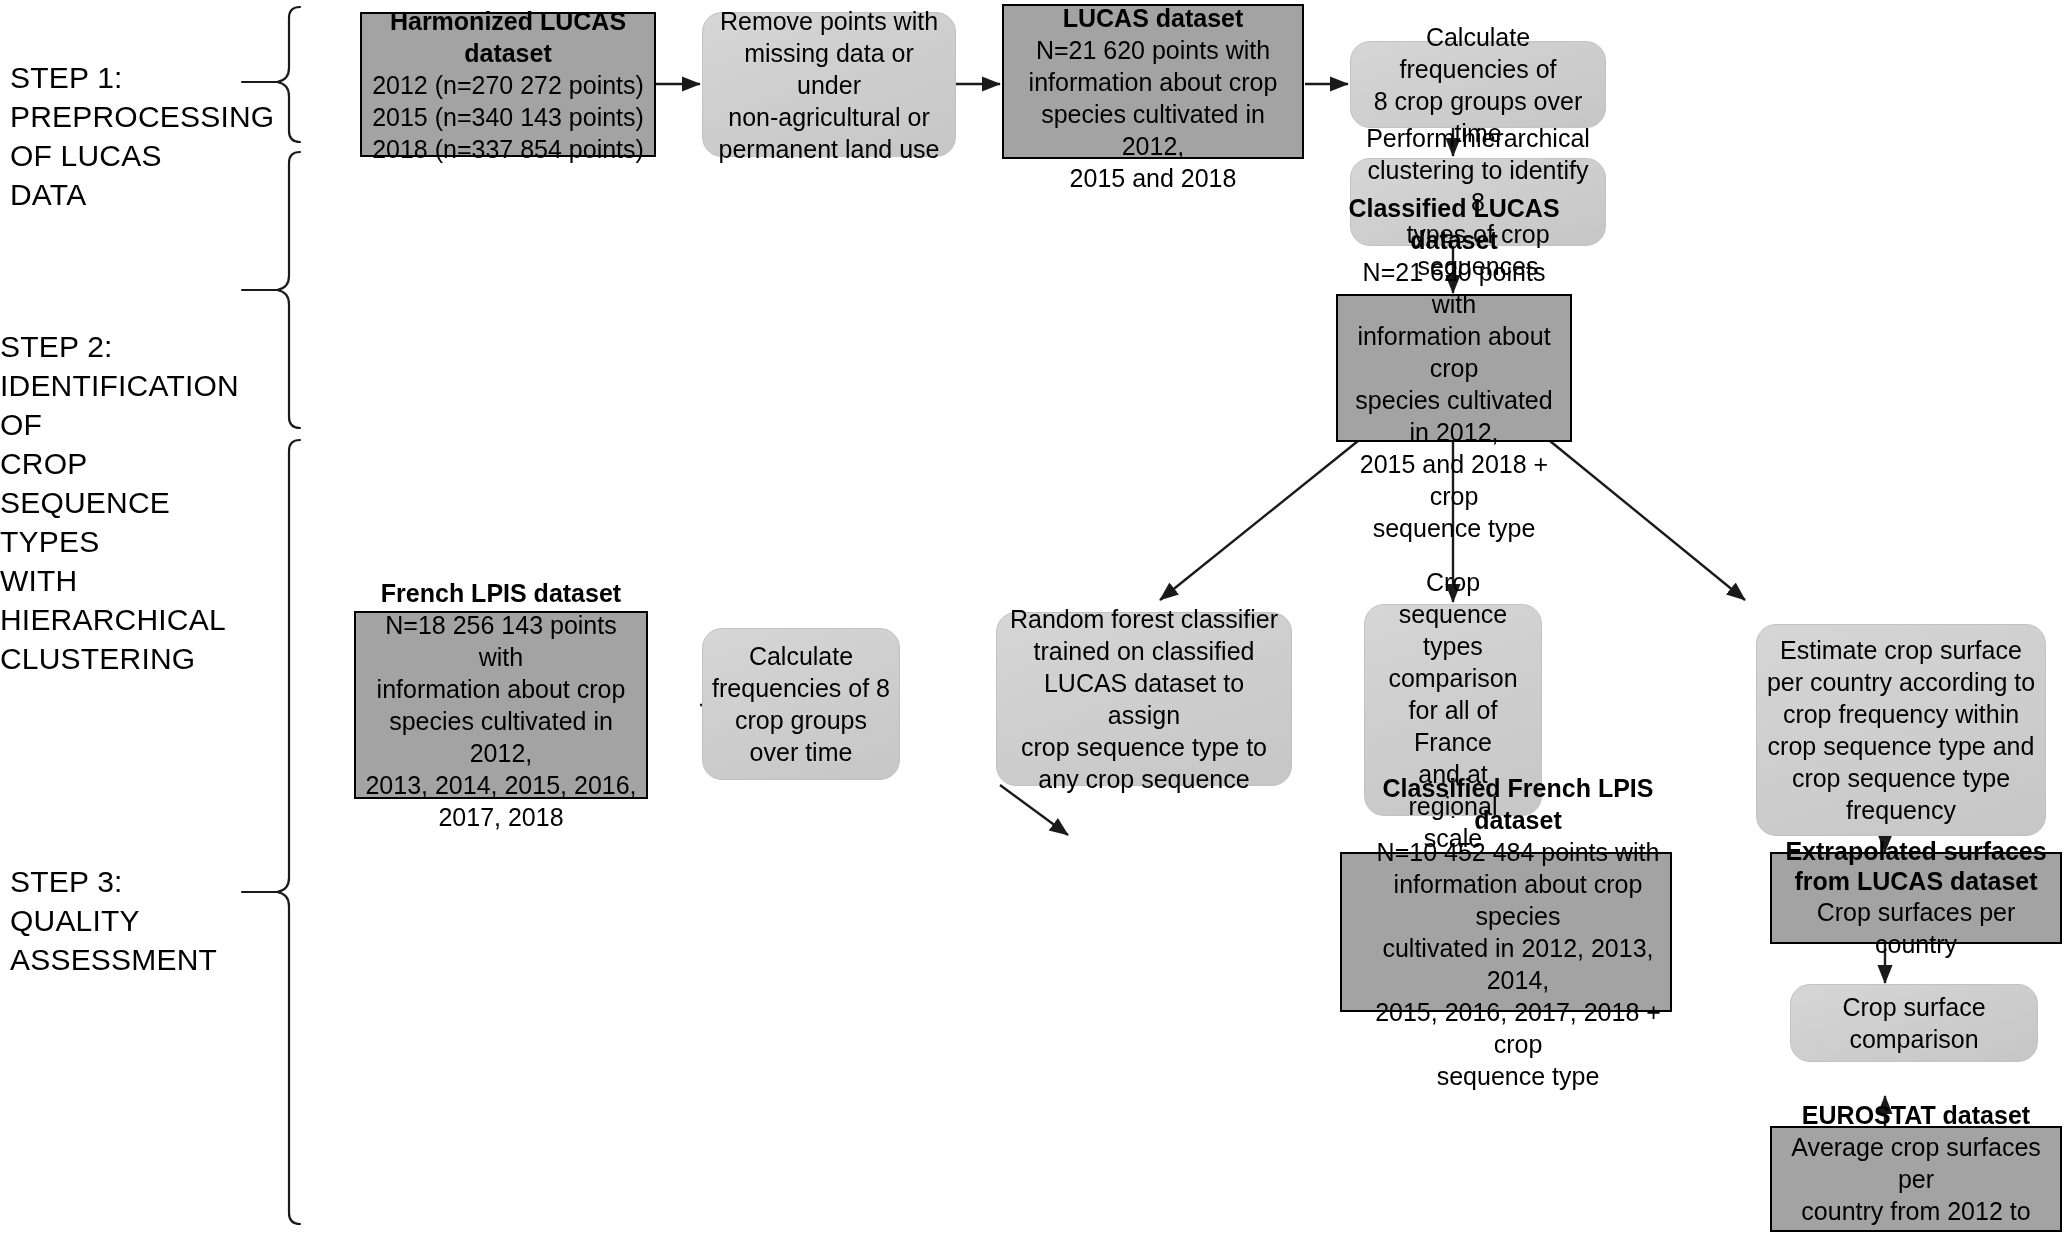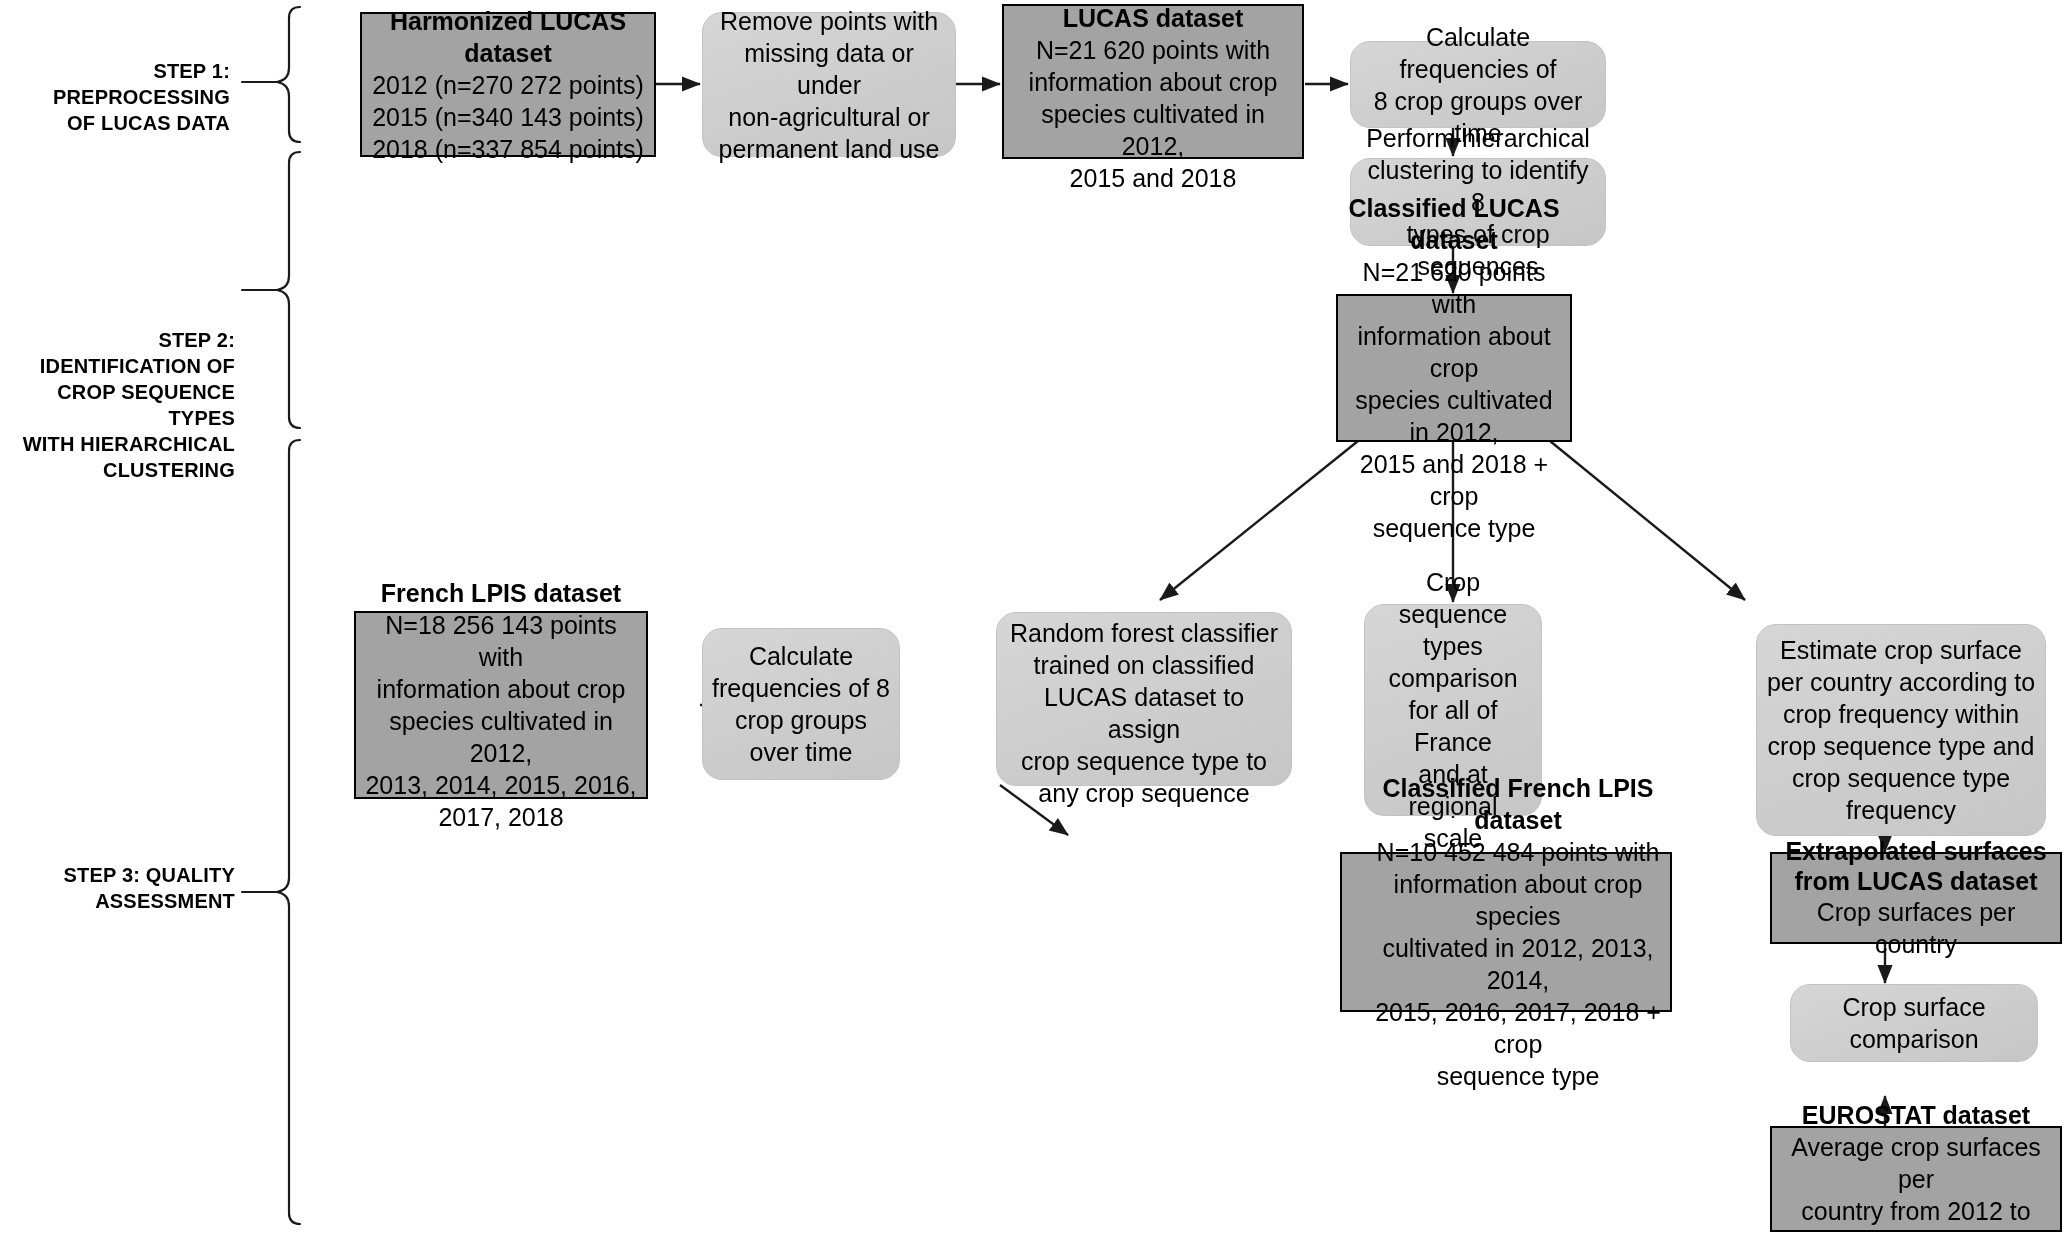--- a/index.html
+++ b/index.html
@@ -48,24 +48,23 @@
     border-radius: 20px;
   }
   .node .title {
     font-weight: bold;
   }
   .node .body {
     font-weight: normal;
   }
   .step-label {
     position: absolute;
-    font-weight: bold;
-    font-size: 20px;
+    font-weight: normal;
+    font-size: 30px;
     line-height: 1.3;
-    text-align: right;
     letter-spacing: 0.2px;
   }
 </style>
 </head>
 <body>
 
 <div id="canvas">
 
   <svg class="edges" viewBox="0 0 2067 1233">
     <defs>
@@ -182,21 +181,21 @@
     <div class="body">2017, 2018</div>
   </div>
 
   <div class="node round" style="left:702px; top:628px; width:198px; height:152px;">
     <div class="body">Calculate</div>
     <div class="body">frequencies of 8</div>
     <div class="body">crop groups</div>
     <div class="body">over time</div>
   </div>
 
-  <div class="node round" style="left:996px; top:612px; width:296px; height:174px;justify-content:space-between;">
+  <div class="node round" style="left:996px; top:612px; width:296px; height:174px;">
     <div class="body">Random forest classifier</div>
     <div class="body">trained on classified</div>
     <div class="body">LUCAS dataset to assign</div>
     <div class="body">crop sequence type to</div>
     <div class="body">any crop sequence</div>
   </div>
 
   <div class="node round" style="left:1364px; top:604px; width:178px; height:212px;">
     <div class="body">Crop sequence</div>
     <div class="body">types comparison</div>

